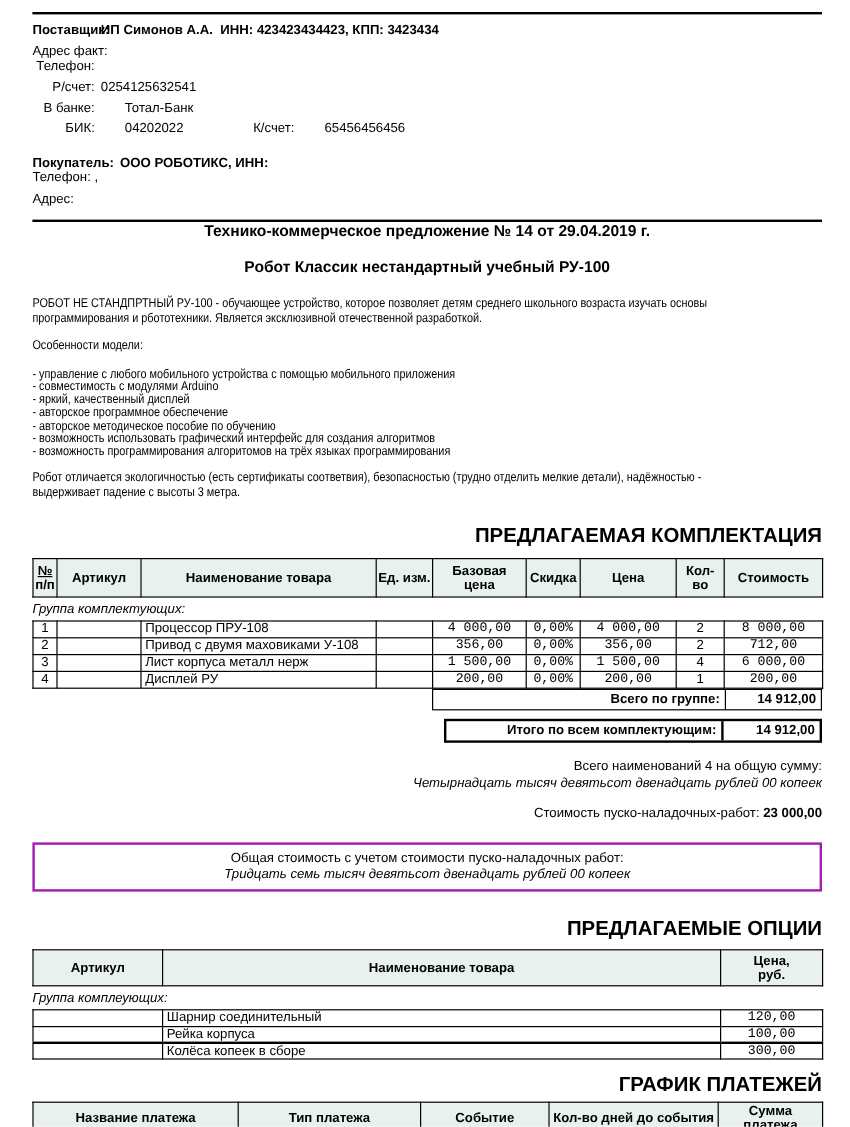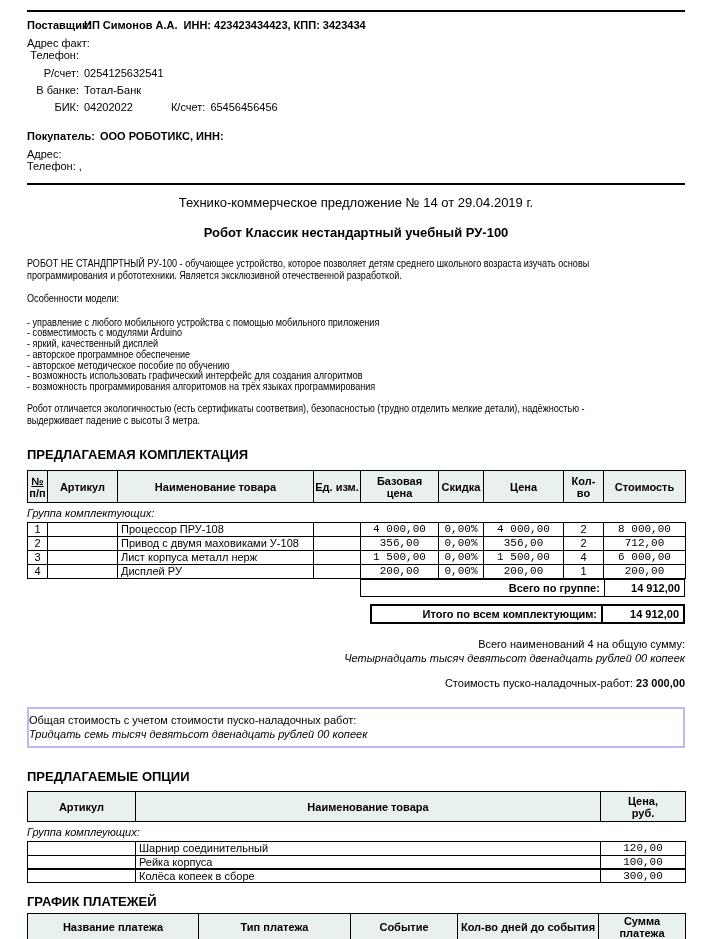--- a/index.html
+++ b/index.html
@@ -14,37 +14,37 @@
 
   
   .info-row { display: flex; line-height: 12px; }
   .info-label { width: 52px; flex: none; text-align: right; white-space: nowrap; }
   .info-value { margin-left: 5px; white-space: pre; text-align: center; }
   .b { font-weight: bold; }
   .bi { font-weight: normal; font-style: italic; }
   .ml { white-space: pre-line; }
   .supplier { margin-top: 7px; }
   .mt6 { margin-top: 6px; }
-  .mt5 { margin-top: 5px; }
+  .mt5 { margin-top: 5px; gap: 20px; }
   .corr { margin-left: 38px; }
   .buyer { margin-top: 17px; }
   .buyer .info-label { text-align: left; width: auto; }
   .divider { margin-top: 11px; }
 
-  .doc-title { margin-top: 10px; text-align: center; font-size: 13px; font-weight: normal; }
+  .doc-title { margin-top: 0; text-align: center; font-size: 13px; font-weight: bold; }
   .doc-subtitle { margin-top: 15px; text-align: center; font-size: 13px; font-weight: bold; }
 
   
   .desc { margin-top: 18px; width: 828px; transform: scaleX(0.855); transform-origin: 0 0;
           font-size: 10.6px; line-height: 11.5px; }
   .desc .features-title { margin-top: 12px; }
   .desc .features { margin-top: 12px; line-height: 10.8px; }
   .desc .outro { margin-top: 11px; }
 
-  .section-title { text-align: left; font-weight: bold; font-size: 13px; }
+  .section-title { text-align: right; font-weight: bold; font-size: 17px; }
   .st1 { margin-top: 21px; }
   .st2 { margin-top: 21px; }
   .st3 { margin-top: 11px; }
 
   table { border-collapse: collapse; table-layout: fixed; width: 658px; }
   td, th { border: 1px solid #000; overflow: hidden; padding: 0 3px; font-weight: normal; }
   th { background: #e9f1ee; text-align: center; font-weight: bold; line-height: 12px; padding: 2px 1px; }
   .tbl-main { margin-top: 8px; }
   .tbl-main th { height: 32px; }
   .tbl-body td { height: 14px; line-height: 13px; }
@@ -55,21 +55,21 @@
 
   .group-total { display: flex; margin-left: 333px; font-weight: bold; }
   .group-total .lbl { width: 251px; border: 1px solid #000; text-align: right; padding: 1px 4px; line-height: 14px; }
   .group-total .val { width: 82px; border: 1px solid #000; border-left: none; text-align: right; padding: 1px 4px; line-height: 14px; }
   .grand-total { display: flex; margin-left: 343px; margin-top: 7px; font-weight: bold; border: 2px solid #000; width: 315px; }
   .grand-total .lbl { width: 229px; text-align: right; padding: 1px 4px; line-height: 14px; }
   .grand-total .val { width: 82px; border-left: 2px solid #000; text-align: right; padding: 1px 4px; line-height: 14px; }
 
   .sum-block { margin-top: 13px; line-height: 14px; text-align: right; }
   .setup-line { margin-top: 11px; }
-  .total-box { margin-top: 17px; border: 2px solid #c4b5fd; padding: 4px 0 5px 0; line-height: 14px; }
+  .total-box { margin-top: 17px; border: 2px solid #a21caf; text-align: center; padding: 4px 0 5px 0; line-height: 14px; }
 
   .tbl-opt { margin-top: 7px; }
   .tbl-opt th { height: 30px; }
   .tbl-opt td { height: 13.5px; line-height: 12.5px; }
   .thick-bottom td { border-bottom: 2px solid #000; }
 
   .tbl-pay { margin-top: 4px; }
   .tbl-pay th { height: 17px; padding: 1px; }
   .tbl-pay td { height: 15px; line-height: 14px; }
 </style>
@@ -107,25 +107,25 @@
       <span class="corr">К/счет:</span>
       <span class="info-value">65456456456</span>
     </div>
   </div>
 
   <div class="buyer">
     <div class="info-row b">
       <span class="info-label">Покупатель:</span>
       <span class="info-value">ООО РОБОТИКС, ИНН:</span>
     </div>
+    <div class="info-row">
+      <span class="info-label">Телефон: ,</span>
+    </div>
     <div class="info-row mt6">
       <span class="info-label">Адрес:</span>
-    </div>
-    <div class="info-row">
-      <span class="info-label">Телефон: ,</span>
     </div>
   </div>
 
   <div class="rule-thick divider"></div>
 
   <div class="doc-title">Технико-коммерческое предложение № 14  от 29.04.2019 г.</div>
   <div class="doc-subtitle">Робот Классик нестандартный учебный РУ-100</div>
 
   <div class="desc">
     <div class="ml">РОБОТ НЕ СТАНДПРТНЫЙ РУ-100 - обучающее устройство, которое позволяет детям среднего школьного возраста изучать основы

